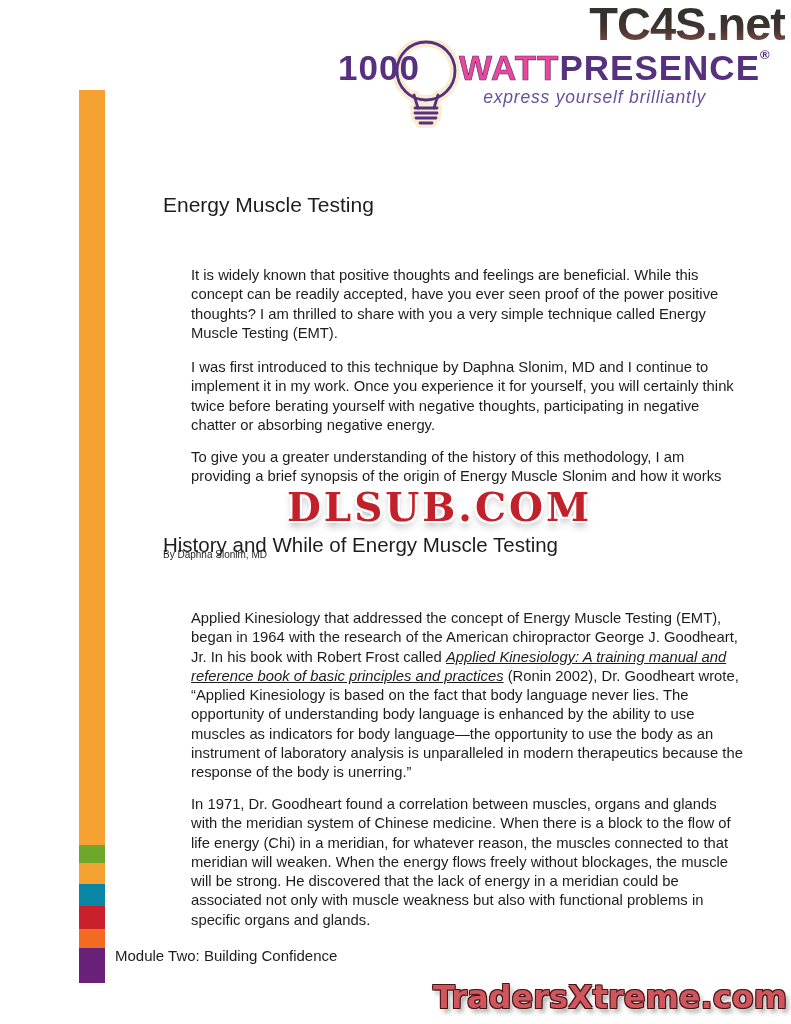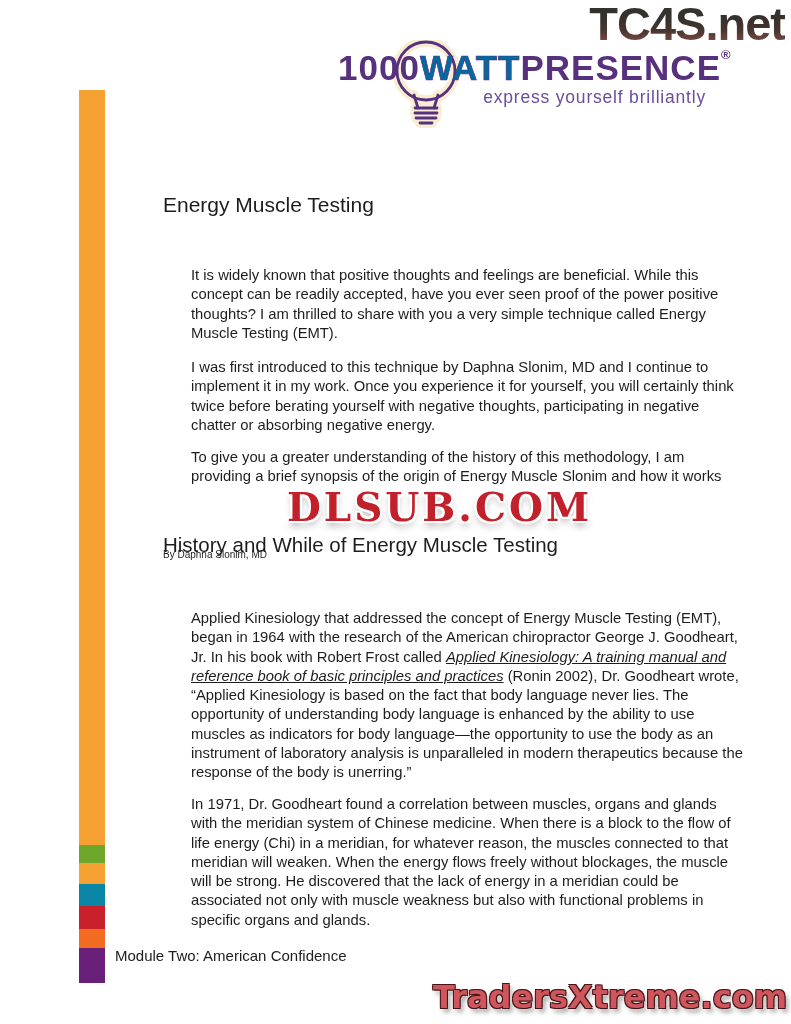--- a/index.html
+++ b/index.html
@@ -25,26 +25,26 @@
       -webkit-text-fill-color:transparent;color:transparent;
     }
   }
   
   .logo-row{
     position:absolute;top:48px;left:338px;
     font-weight:bold;font-size:35px;letter-spacing:1px;
     white-space:nowrap;z-index:3;
   }
   .logo-purple{color:#57307e;}
-  .logo-orange{color:#0369a1;-webkit-text-stroke:0.7px #57307e;}
+  .logo-orange{color:#ec4899;margin-left:39px;-webkit-text-stroke:0.7px #57307e;}
   .logo-reg{font-size:13px;vertical-align:super;position:relative;top:-8px;color:#57307e;}
   .logo-tagline{
     position:absolute;top:87px;left:338px;width:368px;
     text-align:right;font-size:17.5px;letter-spacing:0.8px;
-    color:#6c4e9e;z-index:3;
+    color:#6c4e9e;z-index:3;font-style:italic;
   }
   .bulb{position:absolute;top:40px;left:381px;z-index:2;}
   
   .sidebar-bar{
     position:absolute;left:79px;top:90px;width:26px;height:893px;
     display:flex;flex-direction:column;justify-content:flex-end;
   }
   .sidebar-bar > div{width:100%;}
   
   .doc{position:absolute;left:163px;width:553px;color:#1d1d1d;}
@@ -139,17 +139,17 @@
 
   <div class="dlsub">DLSUB.COM</div>
 
   <div class="doc h2">History and While of Energy Muscle Testing</div>
   <div class="doc byline">By Daphna Slonim, MD</div>
 
   <div class="doc doc-p p4"><span>Applied Kinesiology that addressed the concept of Energy Muscle Testing (EMT), began in 1964 with the research of the American chiropractor George J. Goodheart, Jr. In his book with Robert Frost called </span><span class="book-title">Applied Kinesiology: A training manual and reference book of basic principles and practices</span><span> (Ronin 2002), Dr. Goodheart wrote, “Applied Kinesiology is based on the fact that body language never lies. The opportunity of understanding body language is enhanced by the ability to use muscles as indicators for body language—the opportunity to use the body as an instrument of laboratory analysis is unparalleled in modern therapeutics because the response of the body is unerring.”</span></div>
 
   <div class="doc doc-p p5">In 1971, Dr. Goodheart found a correlation between muscles, organs and glands with the meridian system of Chinese medicine. When there is a block to the flow of life energy (Chi) in a meridian, for whatever reason, the muscles connected to that meridian will weaken.  When the energy flows freely without blockages, the muscle will be strong. He discovered that the lack of energy in a meridian could be associated not only with muscle weakness but also with functional problems in specific organs and glands.</div>
 
-  <div class="footer-note">Module Two: American Confidence</div>
+  <div class="footer-note">Module Two: Building Confidence</div>
 
   <div class="tradersx">TradersXtreme.com</div>
 
 </div>
 
 </body></html>

